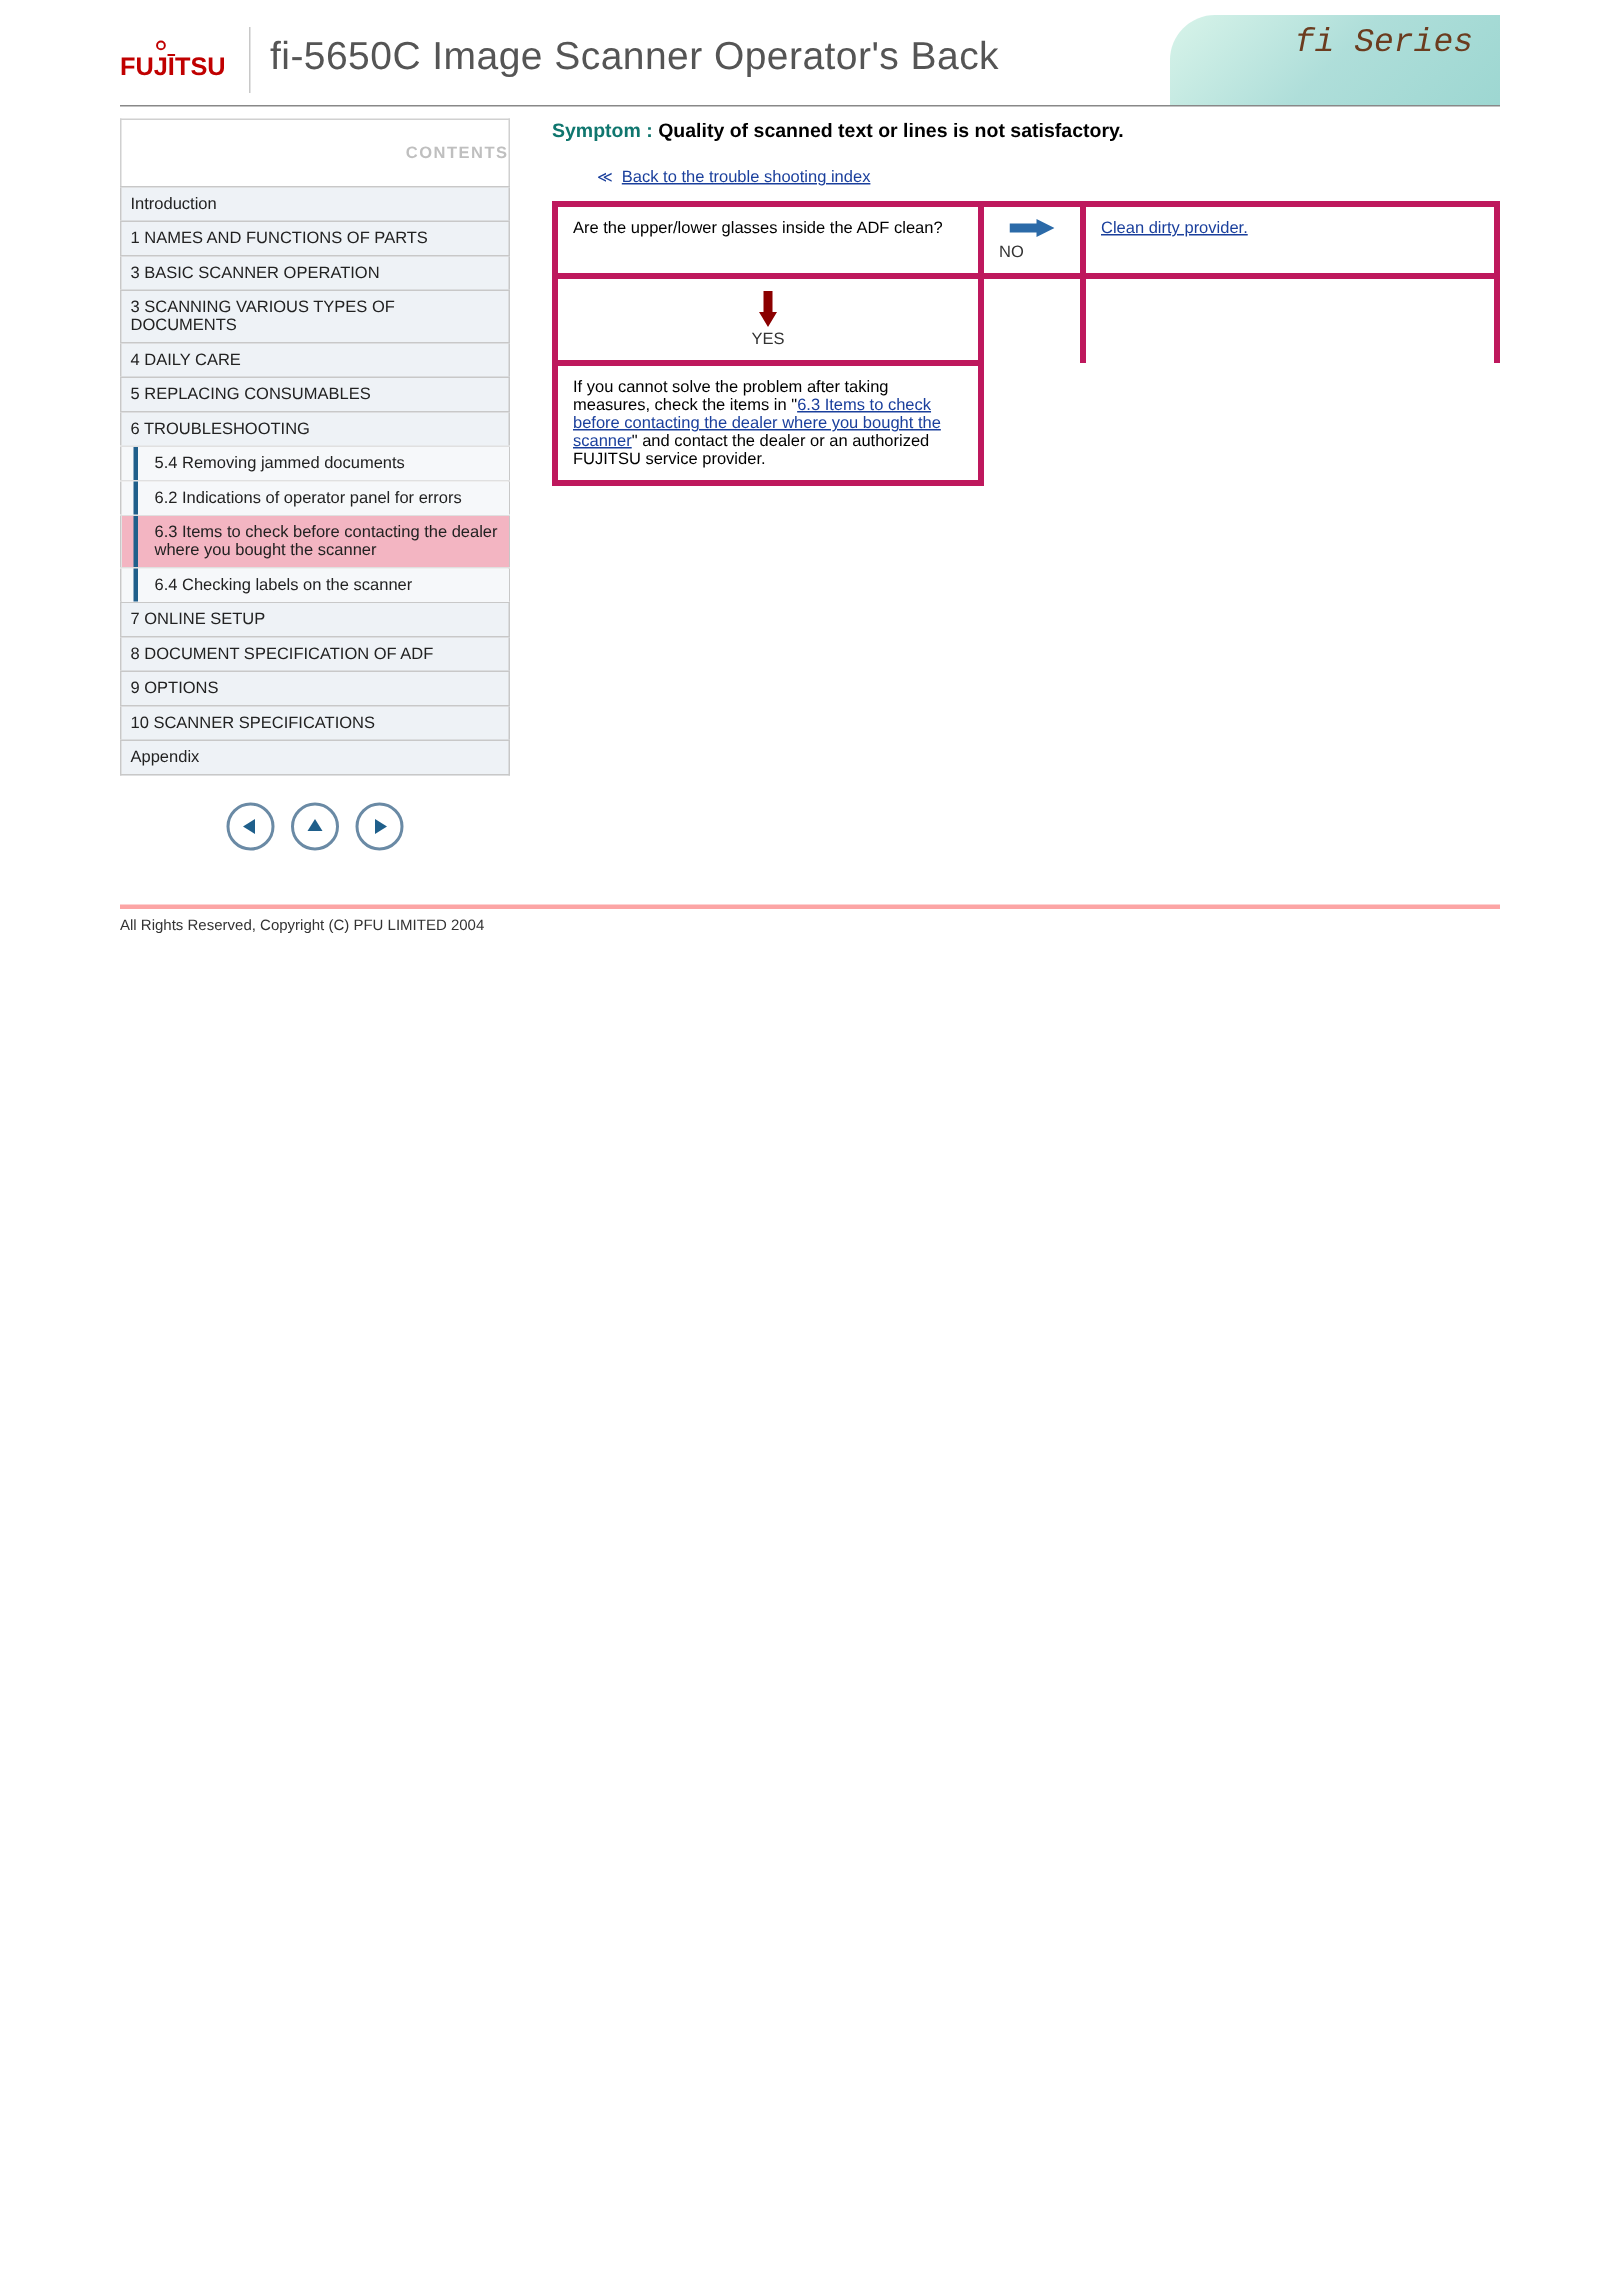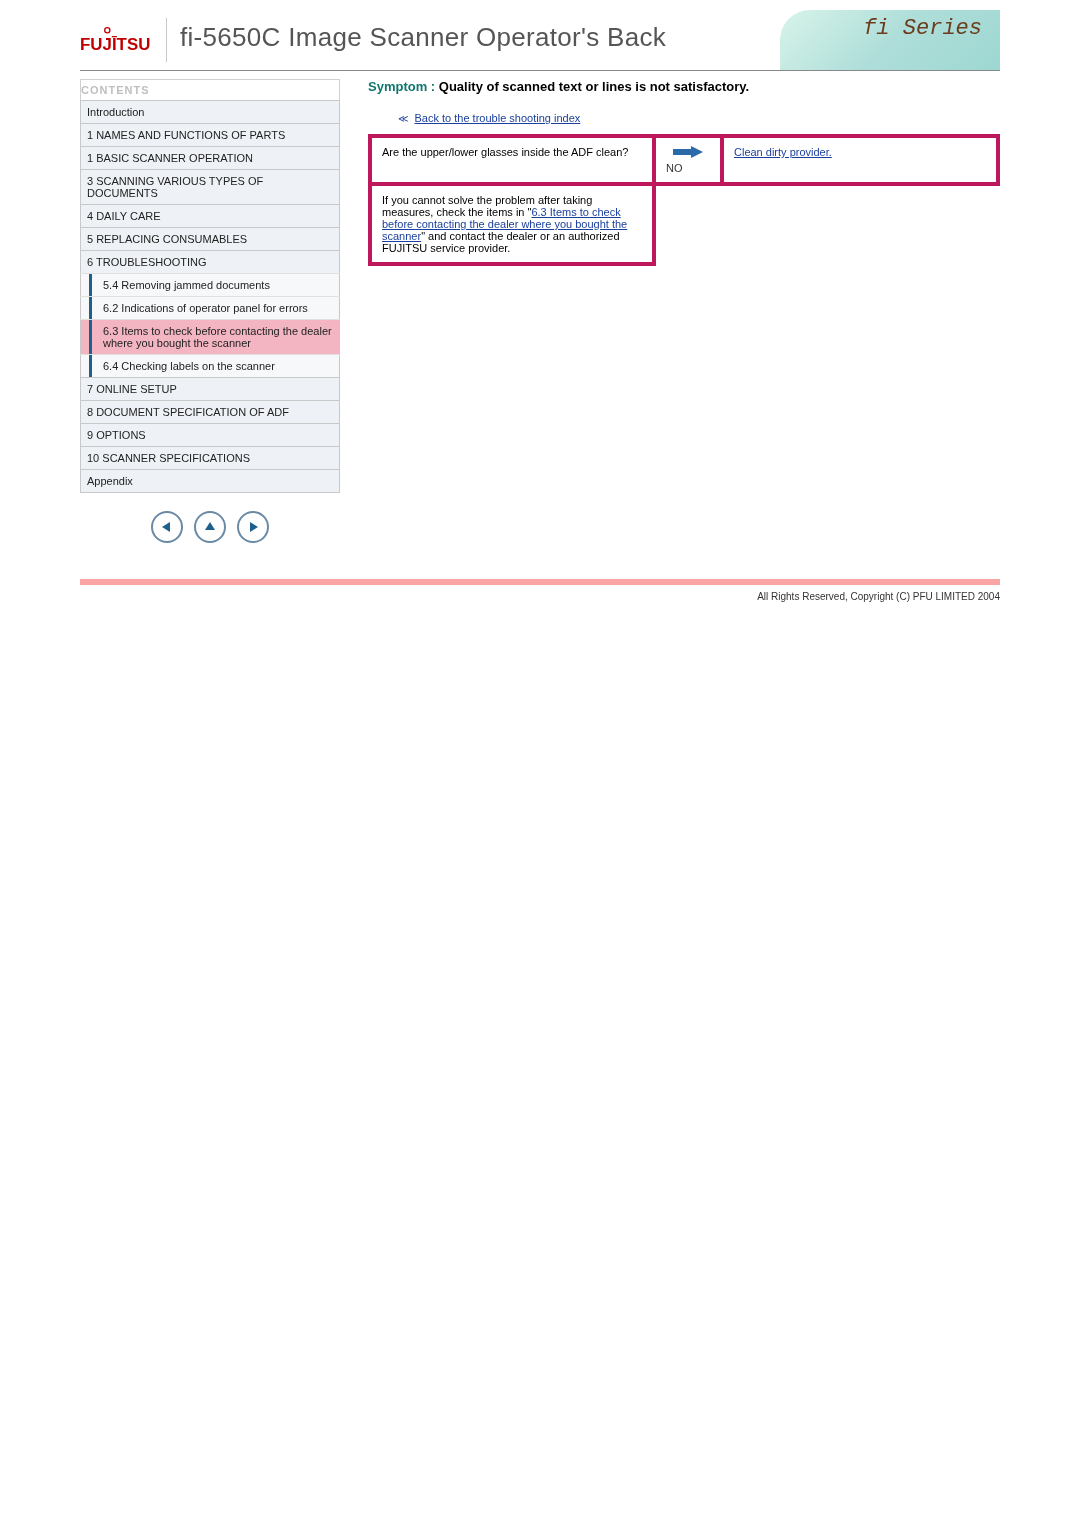--- a/index.html
+++ b/index.html
@@ -11,21 +11,21 @@
   .hdr .vsep{position:absolute;left:86px;top:8px;width:1px;height:44px;background:#c8c8c8}
   .hdr .title{position:absolute;left:100px;top:12px;font-size:26px;color:#555;font-weight:400;letter-spacing:.3px}
   .hdr .right{position:absolute;right:0;top:0;height:60px;width:220px;
      background:linear-gradient(135deg,#a8e6cf 0%,#4db6ac 50%,#26a69a 100%);opacity:.45;border-top-left-radius:30px}
   .hdr .fi{position:absolute;right:18px;top:6px;font-style:italic;font-family:Liberation Mono, monospace;font-size:22px;color:#6b3c1f}
   
   .cols{display:flex;align-items:flex-start;margin-top:8px}
   .side{width:260px;flex:0 0 260px}
   .main{flex:1;padding-left:28px}
   
-  .contents-hd{background:#fff;color:#bfbfbf;font-size:11px;font-weight:bold;text-align:left;letter-spacing:1px;padding:4px 0;border:1px solid #d0d0d0;border-bottom:none}
+  .contents-hd{background:#fff;color:#bfbfbf;font-size:11px;font-weight:bold;text-align:right;letter-spacing:1px;padding:16px 0;border:1px solid #d0d0d0;border-bottom:none}
   table.toc{width:100%;border-collapse:collapse;border-left:1px solid #c8c8c8;border-right:1px solid #c8c8c8;border-bottom:1px solid #c8c8c8}
   table.toc td{border-top:1px solid #c8c8c8;padding:5px 6px;font-size:11px;background:#eef2f6;color:#222;cursor:pointer}
   table.toc td.sub{padding-left:22px;background:#f6f8fa;position:relative;border-top:1px solid #e0e0e0}
   table.toc td.sub:before{content:"";position:absolute;left:8px;top:0;bottom:0;width:3px;background:#1f5f8b}
   table.toc td.active{background:#f3b5c2}
   
   .navbtns{text-align:center;margin-top:18px}
   .circ{display:inline-block;width:28px;height:28px;border:2px solid #6a8aa5;border-radius:50%;margin:0 4px;position:relative;vertical-align:middle}
   .circ svg{position:absolute;left:50%;top:50%;transform:translate(-50%,-50%)}
   
@@ -36,21 +36,21 @@
   .back .pfx{color:#1a3f9c;font-size:10px;margin-right:3px}
   table.flow{width:100%;border-collapse:collapse;margin-top:6px}
   table.flow td{border:4px solid #be185d;padding:8px 10px;font-size:11px;vertical-align:top}
   td.q{width:260px}
   td.arrR{width:44px;text-align:left;font-size:10px;color:#333}
   td.ans{}
   td.ans a{color:#1a3f9c;text-decoration:underline}
   td.arrD{text-align:center;font-size:10px;color:#333;padding-top:6px;padding-bottom:6px}
   .arrow-right{width:30px;height:12px;display:block;margin:0 auto 4px auto}
   .arrow-down{width:12px;height:24px;display:block;margin:0 auto 2px auto}
-  .foot{clear:both;border-top:6px solid #fca5a5;margin-top:36px;padding-top:6px;text-align:right;font-size:10px;color:#333}
+  .foot{clear:both;border-top:3px solid #fca5a5;margin-top:36px;padding-top:6px;text-align:left;font-size:10px;color:#333}
   a.inline{color:#1a3f9c;text-decoration:underline}
 </style>
 </head>
 <body>
 
 <div class="page">
 
   <div class="hdr">
     <div class="logo">
       <svg viewBox="0 0 120 50">
@@ -70,21 +70,21 @@
       <div class="contents-hd">CONTENTS</div>
       <table class="toc">
           <tbody id="toc-body">
             <tr>
               <td class="">Introduction</td>
             </tr>
             <tr>
               <td class="">1 NAMES AND FUNCTIONS OF PARTS</td>
             </tr>
             <tr>
-              <td class="">1 BASIC SCANNER OPERATION</td>
+              <td class="">3 BASIC SCANNER OPERATION</td>
             </tr>
             <tr>
               <td class="">3 SCANNING VARIOUS TYPES OF DOCUMENTS</td>
             </tr>
             <tr>
               <td class="">4 DAILY CARE</td>
             </tr>
             <tr>
               <td class="">5 REPLACING CONSUMABLES</td>
             </tr>
@@ -159,20 +159,30 @@
             <svg class="arrow-right" viewBox="0 0 30 12">
               <polygon points="0,3 18,3 18,0 30,6 18,12 18,9 0,9" fill="#2b6aa8"></polygon>
             </svg>
             <span>NO</span>
           </td>
           <td class="ans">
             <a href="#">Clean dirty provider.</a>
           </td>
         </tr>
         <tr>
+          <td class="arrD">
+            <svg class="arrow-down" viewBox="0 0 12 24">
+              <polygon points="3,0 9,0 9,14 12,14 6,24 0,14 3,14" fill="#8b0000"></polygon>
+            </svg>
+            <span>YES</span>
+          </td>
+          <td style="border-top:none;border-bottom:none"></td>
+          <td style="border-top:none;border-bottom:none"></td>
+        </tr>
+        <tr>
           <td class="q">
             <span>If you cannot solve the problem after taking measures, check the items in "</span><a class="inline" href="#">6.3 Items to check before contacting the dealer where you bought the scanner</a><span>" and contact the dealer or an authorized FUJITSU service provider.</span>
           </td>
           <td style="border:none"></td>
           <td style="border:none"></td>
         </tr>
       </tbody>
         </table>
 
     </div>

